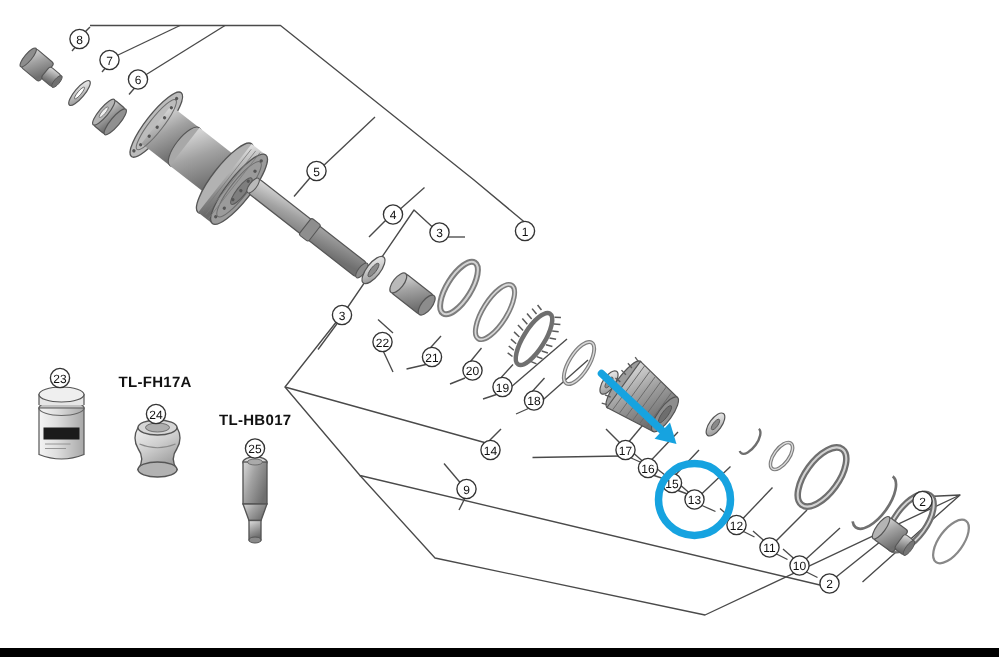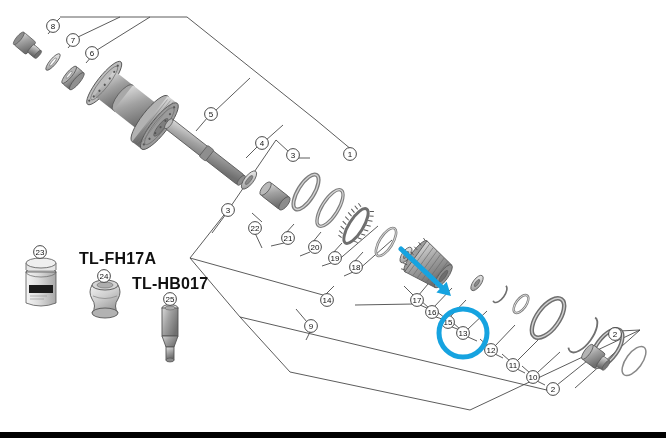--- a/index.html
+++ b/index.html
@@ -1,22 +1,22 @@
 <!DOCTYPE html>
 <html><head>
 <meta charset="utf-8">
 <style>
   html,body{margin:0;padding:0;background:#ffffff;}
   body{width:666px;height:438px;font-family:"Liberation Sans",sans-serif;overflow:hidden;}
   #stage{position:relative;width:666px;height:438px;background:#ffffff;}
   #diagram{position:absolute;left:0;top:0;width:666px;height:438px;}
   .bottombar{position:absolute;left:0;top:432px;width:666px;height:6px;background:#000000;}
-  .toollabel{position:absolute;font-weight:bold;font-size:16px;color:#111;letter-spacing:.2px;white-space:nowrap;}
+  .toollabel{position:absolute;font-weight:bold;font-size:10px;color:#111;letter-spacing:.2px;white-space:nowrap;}
   #lbl-fh{left:79px;top:250px;}
-  #lbl-hb{left:132px;top:275px;}
+  #lbl-hb{left:146px;top:275px;}
 </style>
 </head>
 <body>
 
 <div id="stage">
 
   <svg id="diagram" viewBox="0 0 666 438">
     <defs>
       <linearGradient id="gMetal" x1="0" y1="0" x2="0.3" y2="1">
         <stop offset="0%" stop-color="#e2e2e2"></stop>

